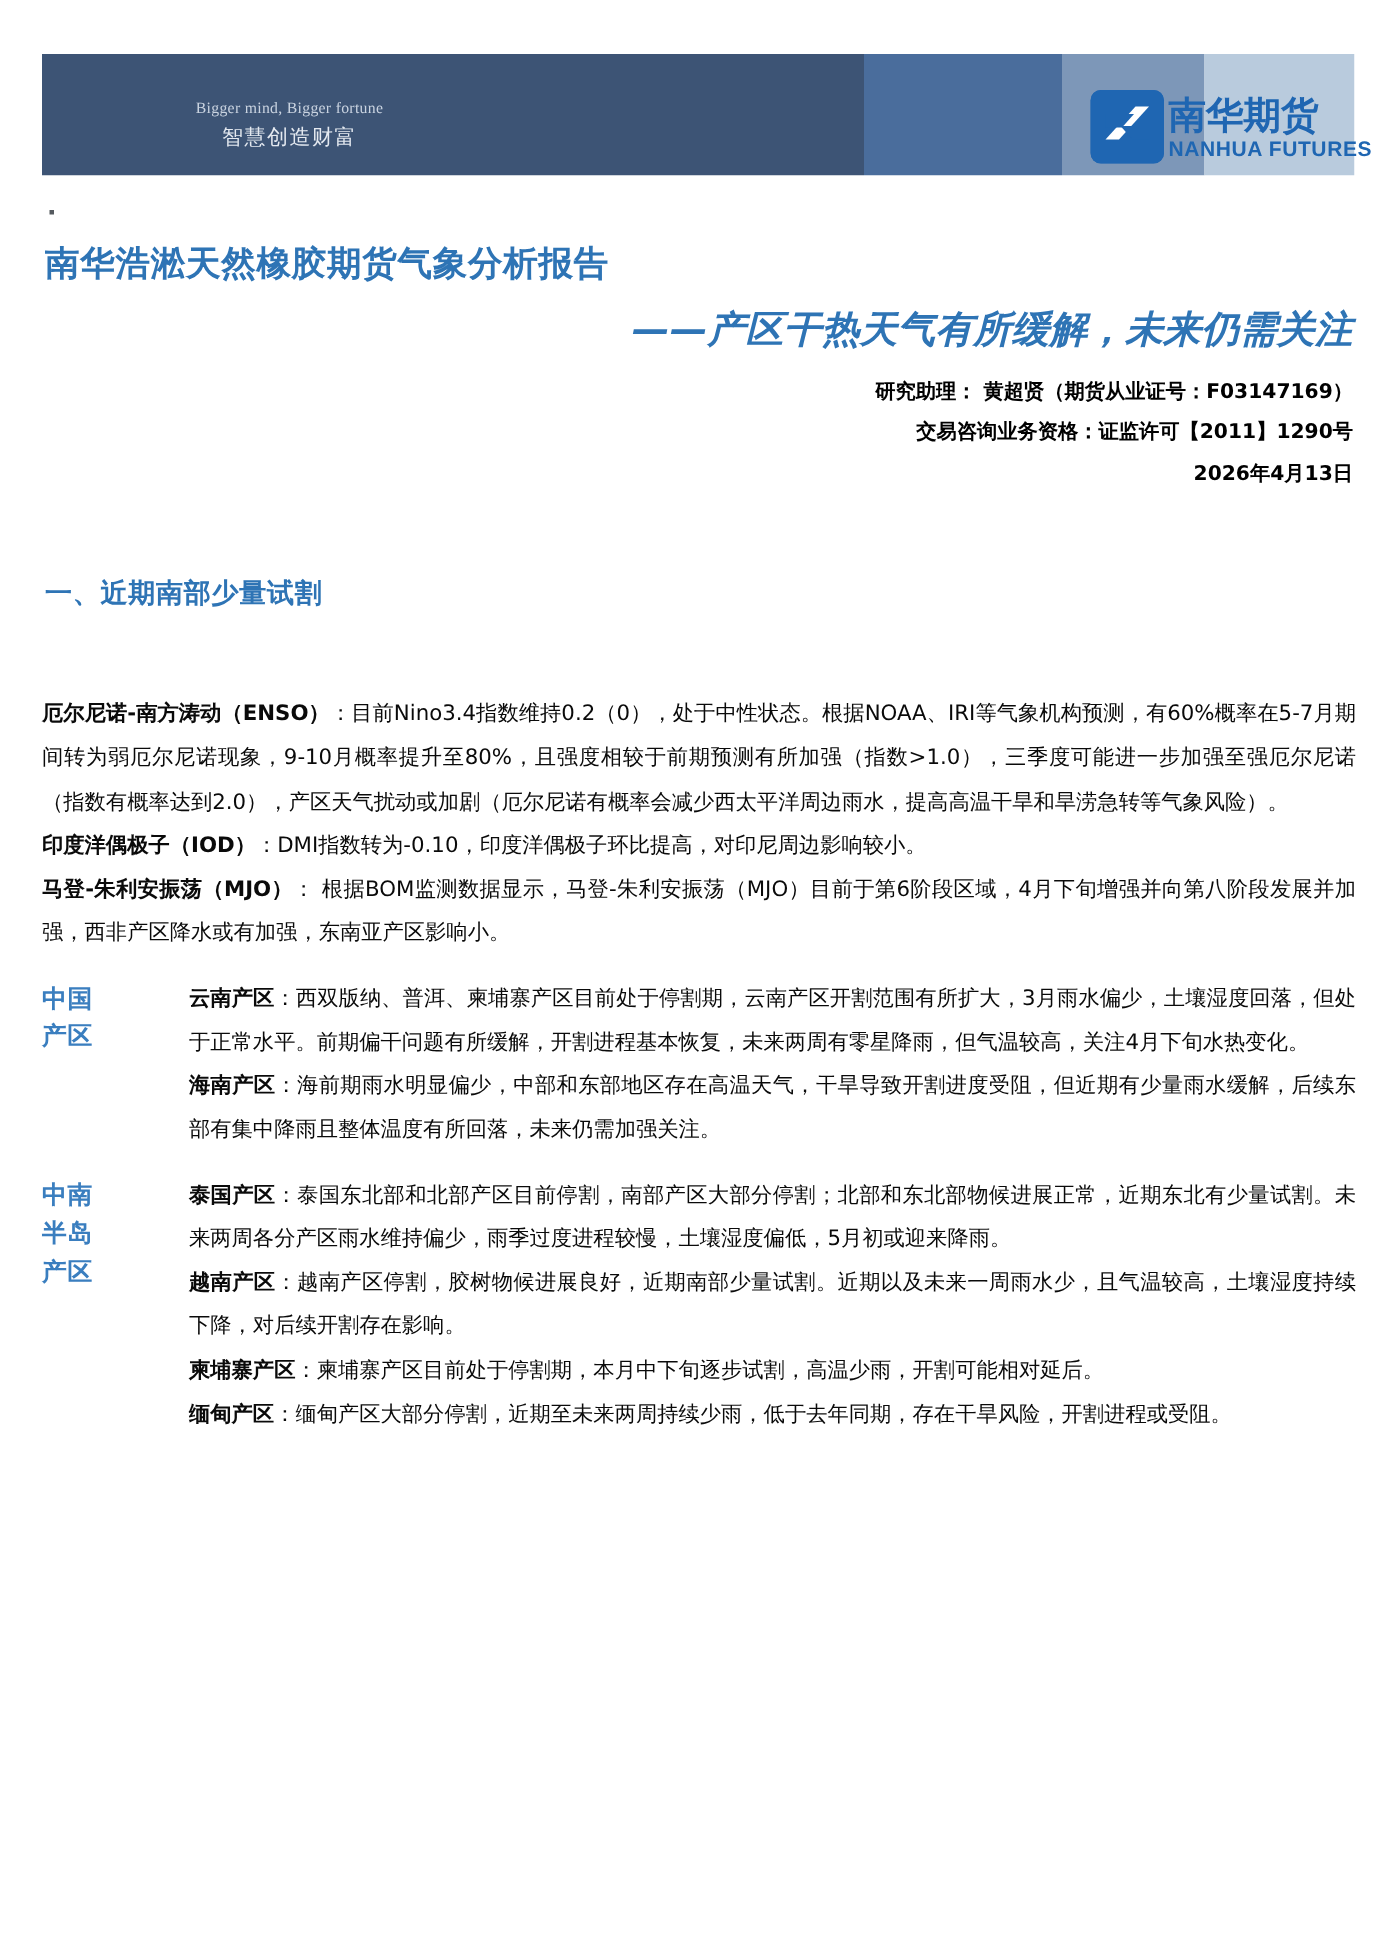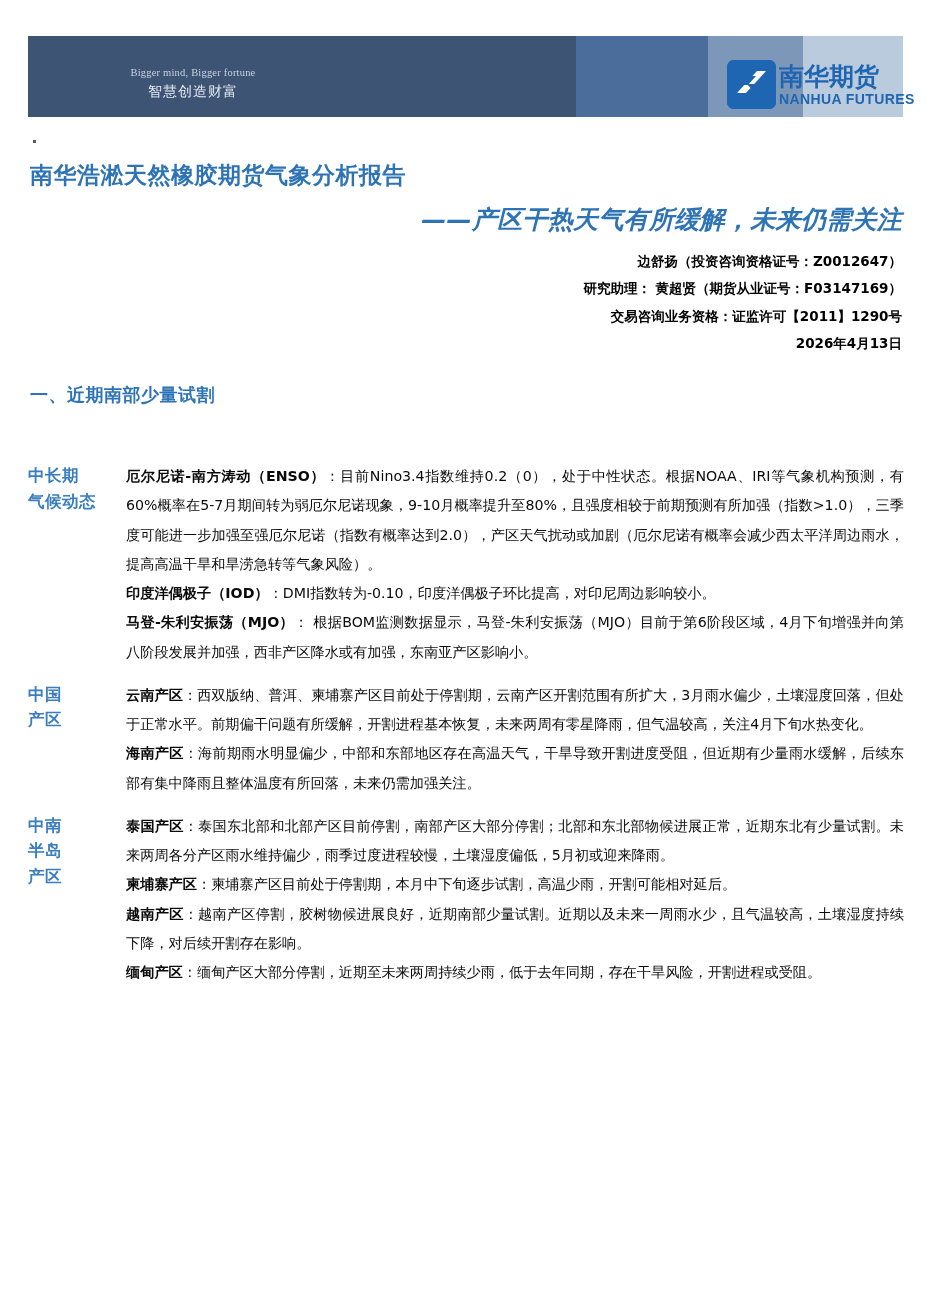--- a/index.html
+++ b/index.html
@@ -221,35 +221,30 @@
     <div class="logo-en">NANHUA FUTURES</div>
   </div>
 </div>
 
 <div class="stray-dot"></div>
 
 <div class="doc-title">南华浩淞天然橡胶期货气象分析报告</div>
 <div class="doc-subtitle">——产区干热天气有所缓解，未来仍需关注</div>
 
 <div class="meta">
-  <div>边舒扬（投资咨询资格证号：Z0012647）</div>
   <div>研究助理： 黄超贤（期货从业证号：F03147169）</div>
   <div>交易咨询业务资格：证监许可【2011】1290号</div>
   <div>2026年4月13日</div>
 </div>
 
 <div class="section-heading">一、近期南部少量试割</div>
 
 <div class="content">
 
   <div class="block">
-    <div class="block-label">
-      <div>中长期</div>
-      <div>气候动态</div>
-    </div>
     <div class="block-body">
       <p><span class="term">厄尔尼诺-南方涛动（ENSO）</span><span>：目前Nino3.4指数维持0.2（0），处于中性状态。根据NOAA、IRI等气象机构预测，有60%概率在5-7月期间转为弱厄尔尼诺现象，9-10月概率提升至80%，且强度相较于前期预测有所加强（指数&gt;1.0），三季度可能进一步加强至强厄尔尼诺（指数有概率达到2.0），产区天气扰动或加剧（厄尔尼诺有概率会减少西太平洋周边雨水，提高高温干旱和旱涝急转等气象风险）。</span></p>
       <p><span class="term">印度洋偶极子（IOD）</span><span>：DMI指数转为-0.10，印度洋偶极子环比提高，对印尼周边影响较小。</span></p>
       <p><span class="term">马登-朱利安振荡（MJO）</span><span>： 根据BOM监测数据显示，马登-朱利安振荡（MJO）目前于第6阶段区域，4月下旬增强并向第八阶段发展并加强，西非产区降水或有加强，东南亚产区影响小。</span></p>
     </div>
   </div>
 
   <div class="block">
     <div class="block-label">
       <div>中国</div>
@@ -262,19 +257,19 @@
   </div>
 
   <div class="block">
     <div class="block-label">
       <div>中南</div>
       <div>半岛</div>
       <div>产区</div>
     </div>
     <div class="block-body">
       <p><span class="term">泰国产区</span><span>：泰国东北部和北部产区目前停割，南部产区大部分停割；北部和东北部物候进展正常，近期东北有少量试割。未来两周各分产区雨水维持偏少，雨季过度进程较慢，土壤湿度偏低，5月初或迎来降雨。</span></p>
+      <p><span class="term">越南产区</span><span>：越南产区停割，胶树物候进展良好，近期南部少量试割。近期以及未来一周雨水少，且气温较高，土壤湿度持续下降，对后续开割存在影响。</span></p>
       <p><span class="term">柬埔寨产区</span><span>：柬埔寨产区目前处于停割期，本月中下旬逐步试割，高温少雨，开割可能相对延后。</span></p>
-      <p><span class="term">越南产区</span><span>：越南产区停割，胶树物候进展良好，近期南部少量试割。近期以及未来一周雨水少，且气温较高，土壤湿度持续下降，对后续开割存在影响。</span></p>
       <p><span class="term">缅甸产区</span><span>：缅甸产区大部分停割，近期至未来两周持续少雨，低于去年同期，存在干旱风险，开割进程或受阻。</span></p>
     </div>
   </div>
 
 </div>
 
 </body></html>

